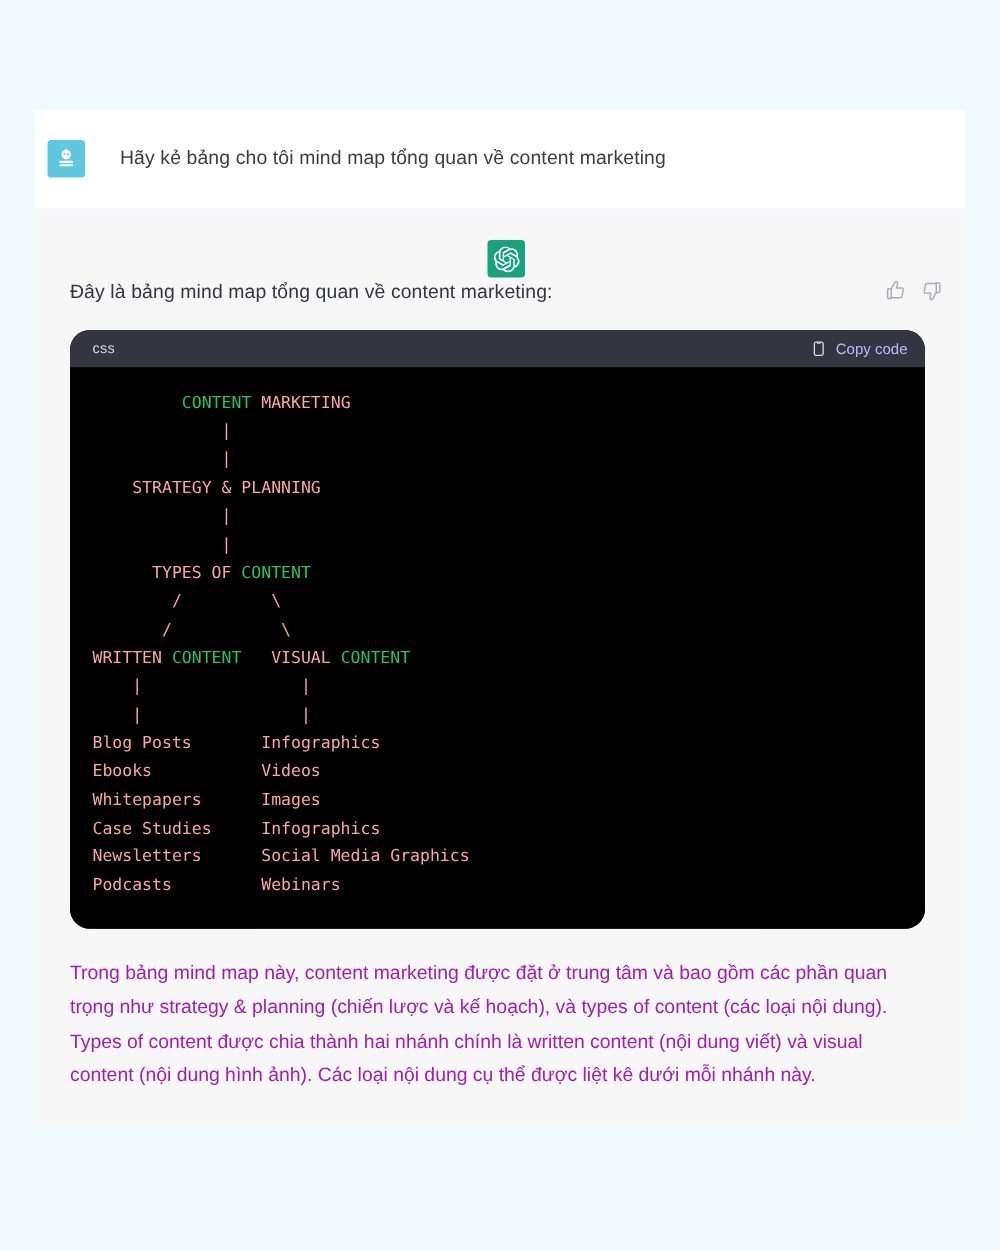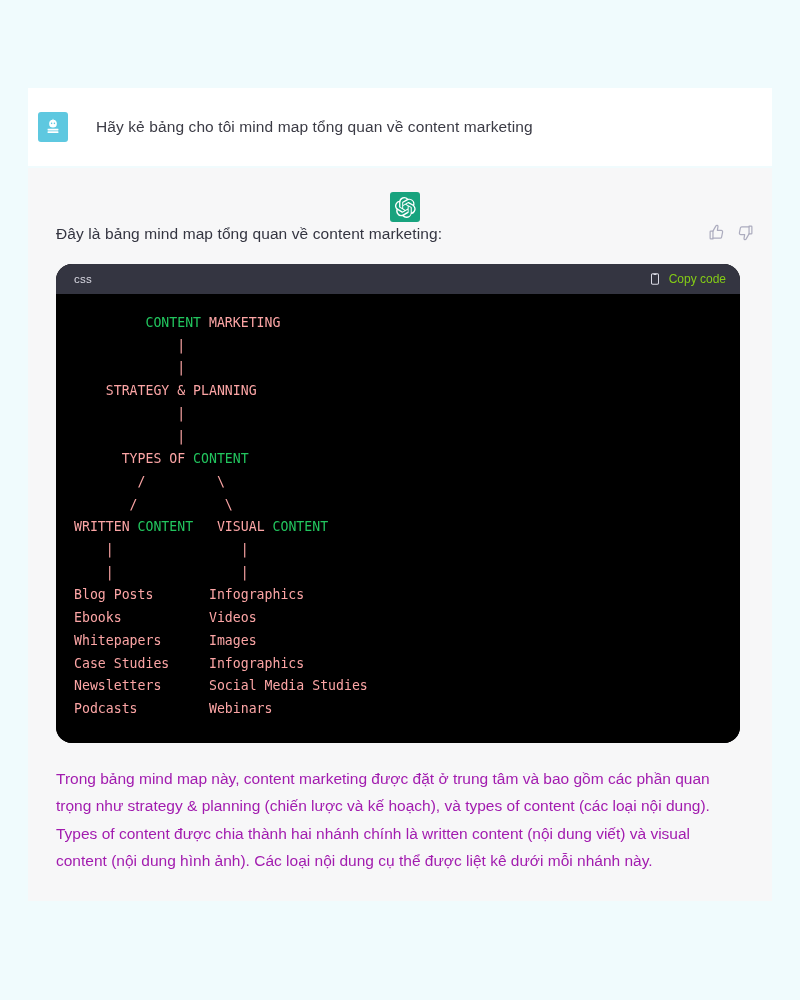--- a/index.html
+++ b/index.html
@@ -114,21 +114,21 @@
     align-items: center;
     justify-content: space-between;
     font-family: "Liberation Sans", sans-serif;
   }
   .code-lang { letter-spacing: 0.3px; }
   .copy-code {
     display: flex;
     align-items: center;
     gap: 7px;
     cursor: pointer;
-    color: #84cc16;
+    color: #c4b5fd;
     font-size: 12px;
   }
   .copy-code svg { display: block; }
 
   .code-body {
     background: #000000;
     padding: 18px 18px 22px 18px;
     font-family: "DejaVu Sans Mono", "Liberation Mono", monospace;
     font-size: 13.2px;
     line-height: 22.7px;
@@ -218,21 +218,21 @@
 <span class="tok-plain">      TYPES OF </span><span class="tok-green">CONTENT</span>
 <span class="tok-plain">        /         \</span>
 <span class="tok-plain">       /           \</span>
 <span class="tok-plain">WRITTEN </span><span class="tok-green">CONTENT</span><span class="tok-plain">   VISUAL </span><span class="tok-green">CONTENT</span>
 <span class="tok-plain">    |                |</span>
 <span class="tok-plain">    |                |</span>
 <span class="tok-plain">Blog Posts       Infographics</span>
 <span class="tok-plain">Ebooks           Videos</span>
 <span class="tok-plain">Whitepapers      Images</span>
 <span class="tok-plain">Case Studies     Infographics</span>
-<span class="tok-plain">Newsletters      Social Media Studies</span>
+<span class="tok-plain">Newsletters      Social Media Graphics</span>
 <span class="tok-plain">Podcasts         Webinars</span></div>
       </div>
 
       <div class="trailing-text">Trong bảng mind map này, content marketing được đặt ở trung tâm và bao gồm các phần quan trọng như strategy &amp; planning (chiến lược và kế hoạch), và types of content (các loại nội dung). Types of content được chia thành hai nhánh chính là written content (nội dung viết) và visual content (nội dung hình ảnh). Các loại nội dung cụ thể được liệt kê dưới mỗi nhánh này.</div>
     </div>
   </div>
 
 </div>
 
 </body></html>

